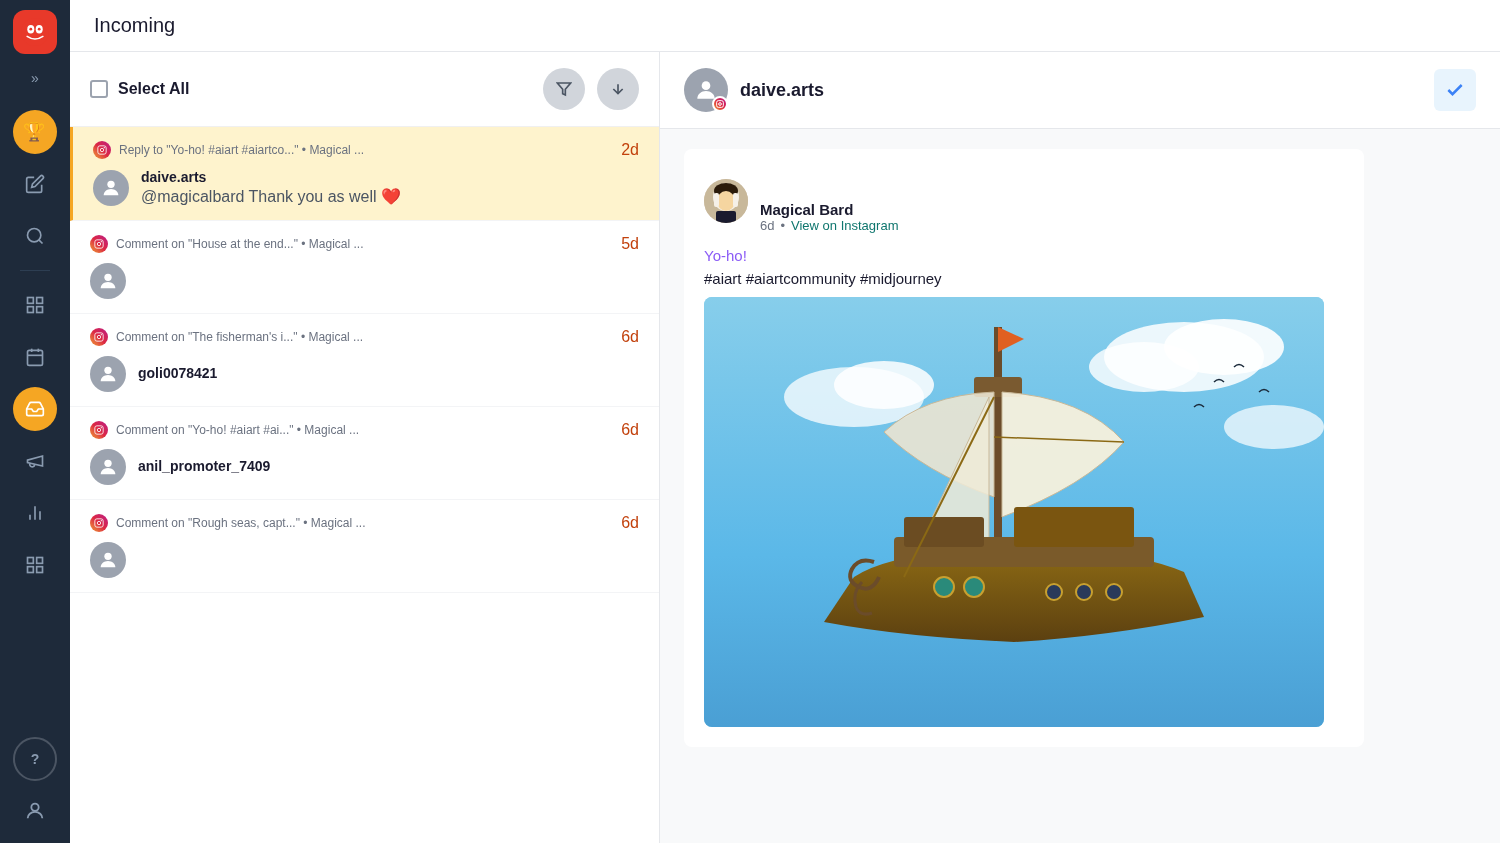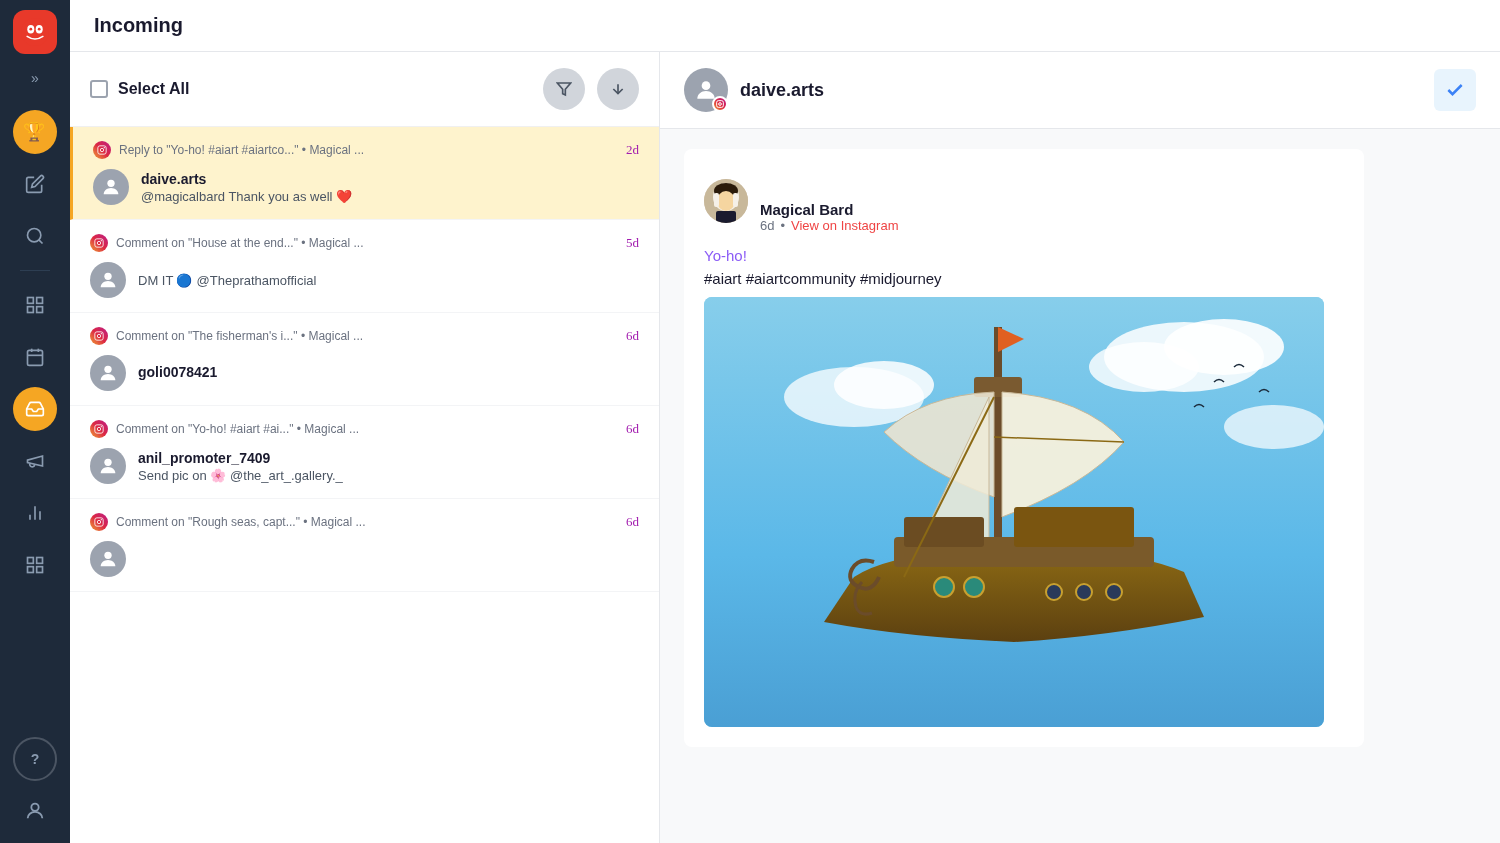--- a/index.html
+++ b/index.html
@@ -41,21 +41,21 @@
     
     .main { flex: 1; display: flex; flex-direction: column; overflow: hidden; }
 
     
     .topbar {
       background: #fff;
       padding: 14px 24px;
       border-bottom: 1px solid #e5e7eb;
       display: flex; align-items: center;
     }
-    .topbar-title { font-size: 20px; font-weight: 700; color: #1a1a2e; }
+    .topbar-title { font-size: 20px; font-weight: 400; color: #1a1a2e; }
 
     
     .content { flex: 1; display: flex; overflow: hidden; }
 
     
     .inbox-panel {
       width: 590px;
       background: #fff;
       border-right: 1px solid #e5e7eb;
       display: flex;
@@ -99,31 +99,31 @@
       display: flex; align-items: center; gap: 8px;
       margin-bottom: 10px;
     }
     .ig-icon {
       width: 18px; height: 18px; border-radius: 50%;
       background: linear-gradient(45deg, #f09433, #e6683c, #dc2743, #cc2366, #bc1888);
       display: flex; align-items: center; justify-content: center;
       color: white; font-size: 10px; flex-shrink: 0;
     }
     .item-meta { flex: 1; font-size: 12px; color: #6b7280; white-space: nowrap; overflow: hidden; text-overflow: ellipsis; }
-    .item-time { font-size: 13px; color: #a21caf; flex-shrink: 0; font-family: Liberation Serif, serif; }
+    .item-time { font-size: 16px; color: #c2410c; flex-shrink: 0; }
     .item-body { display: flex; align-items: center; gap: 12px; }
     .avatar {
       width: 36px; height: 36px; border-radius: 50%;
       background: #9ca3af;
       display: flex; align-items: center; justify-content: center;
       color: #fff; font-size: 18px; flex-shrink: 0;
     }
     .item-content { flex: 1; }
     .item-username { font-size: 14px; font-weight: 600; color: #1a1a2e; margin-bottom: 2px; }
-    .item-message { font-size: 13px; color: #4b5563; }
+    .item-message { font-size: 16px; color: #4b5563; }
 
     
     .detail-panel {
       flex: 1;
       background: #f8f9fa;
       display: flex;
       flex-direction: column;
       overflow: hidden;
     }
     .detail-header {
@@ -175,21 +175,21 @@
     }
     .post-avatar-inner {
       width: 44px; height: 44px;
       background: linear-gradient(135deg, #e0d4c8, #c8b89a);
       display: flex; align-items: center; justify-content: center;
       font-size: 20px;
     }
     .post-meta { flex: 1; }
     .post-author { font-size: 15px; font-weight: 700; color: #1a1a2e; margin-top: 32px; }
     .post-time-row { display: flex; align-items: center; gap: 6px; font-size: 13px; color: #6b7280; }
-    .post-time-row a { color: #ef4444; text-decoration: none; }
+    .post-time-row a { color: #0f766e; text-decoration: none; }
     .post-text { font-size: 15px; color: #8b5cf6; margin-bottom: 6px; }
     .post-hashtags { font-size: 15px; color: #1a1a2e; margin-bottom: 10px; }
     .post-image {
       width: 100%;
       max-width: 620px;
       height: 430px;
       border-radius: 8px;
       overflow: hidden;
       background: #87ceeb;
     }
@@ -345,21 +345,20 @@
             <span class="item-time">5d</span>
           </div>
           <div class="item-body">
             <div class="avatar">
               <svg width="22" height="22" viewBox="0 0 24 24" fill="white">
                   <circle cx="12" cy="8" r="4"></circle>
                   <path d="M4 20c0-4 3.6-7 8-7s8 3 8 7" fill="white"></path>
                 </svg>
             </div>
             <div class="item-content">
-              <div class="item-message">DM IT 🔵 @Theprathamofficial</div>
             </div>
           </div>
         </div>
 
         <div class="inbox-item">
           <div class="inbox-item-header">
             <div class="ig-icon">
               <svg width="10" height="10" viewBox="0 0 24 24">
                   <rect x="2" y="2" width="20" height="20" rx="5" ry="5" fill="none" stroke="white" stroke-width="2"></rect>
                   <circle cx="12" cy="12" r="4" fill="none" stroke="white" stroke-width="2"></circle>
@@ -396,21 +395,20 @@
           </div>
           <div class="item-body">
             <div class="avatar">
               <svg width="22" height="22" viewBox="0 0 24 24" fill="white">
                   <circle cx="12" cy="8" r="4"></circle>
                   <path d="M4 20c0-4 3.6-7 8-7s8 3 8 7" fill="white"></path>
                 </svg>
             </div>
             <div class="item-content">
               <div class="item-username">anil_promoter_7409</div>
-              <div class="item-message">Send pic on 🌸 @the_art_.gallery._</div>
             </div>
           </div>
         </div>
 
         <div class="inbox-item">
           <div class="inbox-item-header">
             <div class="ig-icon">
               <svg width="10" height="10" viewBox="0 0 24 24">
                   <rect x="2" y="2" width="20" height="20" rx="5" ry="5" fill="none" stroke="white" stroke-width="2"></rect>
                   <circle cx="12" cy="12" r="4" fill="none" stroke="white" stroke-width="2"></circle>

